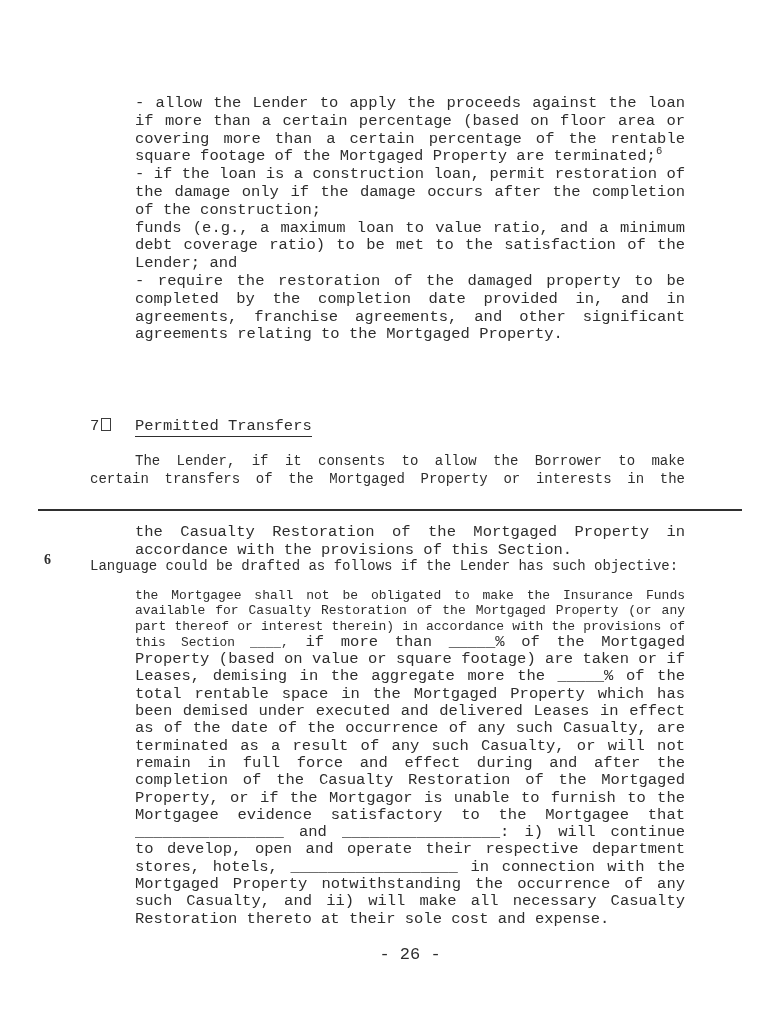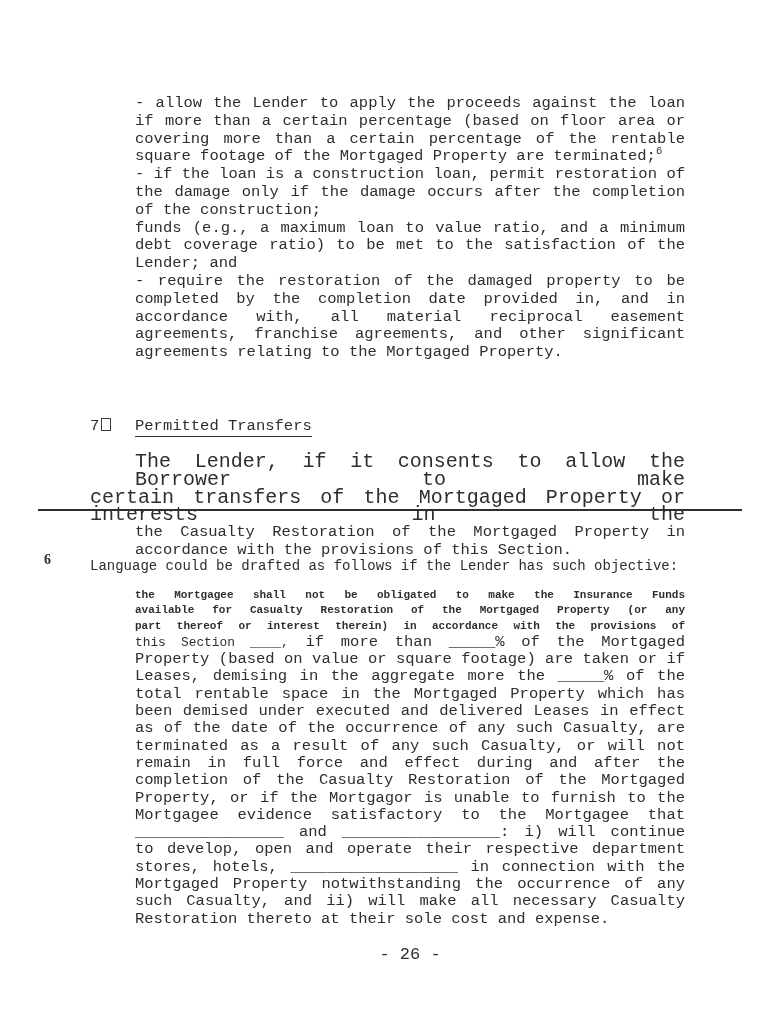--- a/index.html
+++ b/index.html
@@ -13,28 +13,28 @@
     overflow: hidden;
   }
   .blk { position: absolute; }
   .ln { white-space: normal; }
   .j { text-align: justify; text-align-last: justify; }
   .list   { left: 135px; top: 95px;  width: 550px; font-size: 15.5px; line-height: 17.8px; }
   .heading{ left: 90px;  top: 417px; font-size: 15.5px; }
   .hnum   { display: inline-block; width: 45px; }
   .tofu   { display: inline-block; width: 8px; height: 11px; border: 1.3px solid #3c3c3c; margin-left: 2px; vertical-align: -1px; }
   .htitle { border-bottom: 1.5px solid #2e2e2e; padding-bottom: 1px; margin-top: 38px; }
-  .para   { left: 90px;  top: 453px; width: 595px; font-size: 20px; line-height: 17.8px; }
+  .para   { left: 90px;  top: 453px; width: 595px; font-size: 14px; line-height: 17.8px; }
   .indent { padding-left: 45px; }
   .rule   { position: absolute; left: 38px; top: 509px; width: 704px; height: 2px; background: #2f2f2f; }
   .fncont { left: 135px; top: 524px; width: 550px; font-size: 15.5px; line-height: 17.8px; }
   .fnmark { position: absolute; left: 44px; top: 552px; font-family: "Liberation Serif", "DejaVu Serif", serif; font-weight: bold; font-size: 14px; }
   .fnintro{ position: absolute; left: 90px; top: 558px; font-size: 14px; }
   .quote  { left: 135px; top: 588px; width: 550px; }
-  .qs     { font-size: 11px; line-height: 15.3px; font-weight: bold; }
+  .qs     { font-size: 13px; line-height: 15.3px; }
   .ql     { font-size: 15.5px;  line-height: 17.3px; }
   .qs-inline { font-size: 12.85px; margin-top: 12px; }
   sup.fnref { font-size: 10.5px; line-height: 0; vertical-align: 6px; letter-spacing: 0; }
   .footer { position: absolute; left: 135px; top: 945px; width: 550px; text-align: center; font-size: 17px; }
 </style>
 </head>
 <body>
 
 <div class="page">
 
@@ -44,21 +44,20 @@
     <div class="ln j">covering more than a certain percentage of the rentable</div>
     <div class="ln"><span>square footage of the Mortgaged Property are terminated;</span><sup class="fnref">6</sup></div>
     <div class="ln j">- if the loan is a construction loan, permit restoration of</div>
     <div class="ln j">the damage only if the damage occurs after the completion</div>
     <div class="ln">of the construction;</div>
     <div class="ln j">funds (e.g., a maximum loan to value ratio, and a minimum</div>
     <div class="ln j">debt coverage ratio) to be met to the satisfaction of the</div>
     <div class="ln">Lender; and</div>
     <div class="ln j">- require the restoration of the damaged property to be</div>
     <div class="ln j">completed by the completion date provided in, and in</div>
-    <div class="ln j">accordance with, all material reciprocal easement</div>
     <div class="ln j">agreements, franchise agreements, and other significant</div>
     <div class="ln">agreements relating to the Mortgaged Property.</div>
   </div>
 
   <div class="blk heading">
     <span class="hnum"><span>7</span><span class="tofu"></span></span><span class="htitle">Permitted Transfers</span>
   </div>
 
   <div class="blk para">
     <div class="ln j indent">The Lender, if it consents to allow the Borrower to make</div>

